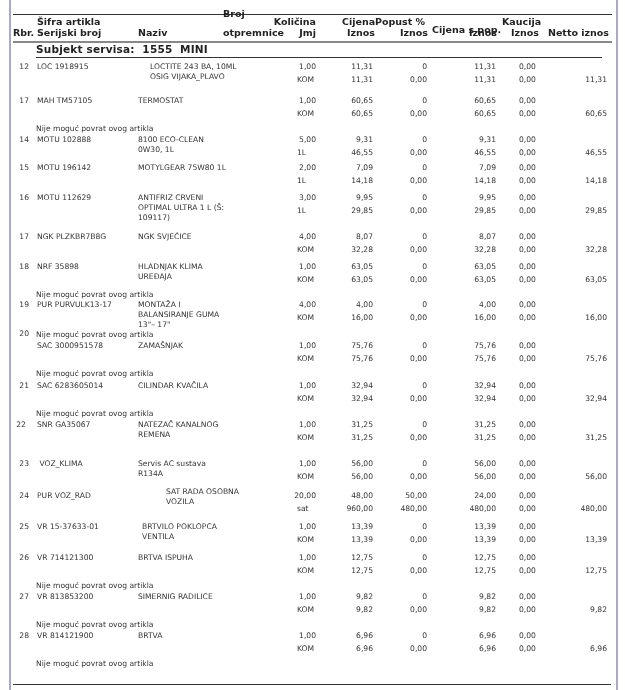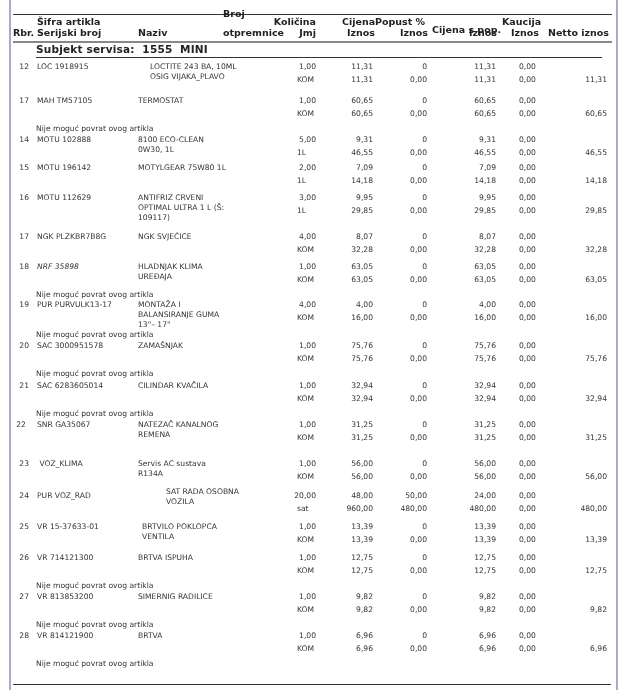--- a/index.html
+++ b/index.html
@@ -142,21 +142,21 @@
       <div class="cell r" style="left:385px; width:42px; top:232px;">0</div>
       <div class="cell r" style="left:385px; width:42px; top:245px;">0,00</div>
       <div class="cell r" style="left:455px; width:41px; top:232px;">8,07</div>
       <div class="cell r" style="left:455px; width:41px; top:245px;">32,28</div>
       <div class="cell" style="left:519px; top:232px;">0,00</div>
       <div class="cell" style="left:519px; top:245px;">0,00</div>
       <div class="cell r" style="left:550px; width:57px; top:245px;">32,28</div>
     </div>
     <div>
       <div class="cell r" style="left:13px; width:16px; top:262px;">18</div>
-      <div class="cell" style="left:37px; top:262px; white-space:pre;font-style:italic;">NRF 35898</div>
+      <div class="cell" style="left:37px; top:262px; white-space:pre;">NRF 35898</div>
       <div class="naziv" style="left:138px; top:262px;">HLADNJAK  KLIMA UREĐAJA</div>
       <div class="cell r" style="left:270px; width:46px; top:262px;">1,00</div>
       <div class="cell" style="left:297px; top:275px;">KOM</div>
       <div class="cell r" style="left:330px; width:43px; top:262px;">63,05</div>
       <div class="cell r" style="left:330px; width:43px; top:275px;">63,05</div>
       <div class="cell r" style="left:385px; width:42px; top:262px;">0</div>
       <div class="cell r" style="left:385px; width:42px; top:275px;">0,00</div>
       <div class="cell r" style="left:455px; width:41px; top:262px;">63,05</div>
       <div class="cell r" style="left:455px; width:41px; top:275px;">63,05</div>
       <div class="cell" style="left:519px; top:262px;">0,00</div>
@@ -174,21 +174,21 @@
       <div class="cell r" style="left:330px; width:43px; top:313px;">16,00</div>
       <div class="cell r" style="left:385px; width:42px; top:300px;">0</div>
       <div class="cell r" style="left:385px; width:42px; top:313px;">0,00</div>
       <div class="cell r" style="left:455px; width:41px; top:300px;">4,00</div>
       <div class="cell r" style="left:455px; width:41px; top:313px;">16,00</div>
       <div class="cell" style="left:519px; top:300px;">0,00</div>
       <div class="cell" style="left:519px; top:313px;">0,00</div>
       <div class="cell r" style="left:550px; width:57px; top:313px;">16,00</div>
     </div>
     <div>
-      <div class="cell r" style="left:13px; width:16px; top:341px;">20</div>
+      <div class="cell r" style="left:13px; width:16px; top:329px;">20</div>
       <div class="cell" style="left:37px; top:341px; white-space:pre;">SAC 3000951578</div>
       <div class="naziv" style="left:138px; top:341px;">ZAMAŠNJAK</div>
       <div class="cell r" style="left:270px; width:46px; top:341px;">1,00</div>
       <div class="cell" style="left:297px; top:354px;">KOM</div>
       <div class="cell r" style="left:330px; width:43px; top:341px;">75,76</div>
       <div class="cell r" style="left:330px; width:43px; top:354px;">75,76</div>
       <div class="cell r" style="left:385px; width:42px; top:341px;">0</div>
       <div class="cell r" style="left:385px; width:42px; top:354px;">0,00</div>
       <div class="cell r" style="left:455px; width:41px; top:341px;">75,76</div>
       <div class="cell r" style="left:455px; width:41px; top:354px;">75,76</div>

